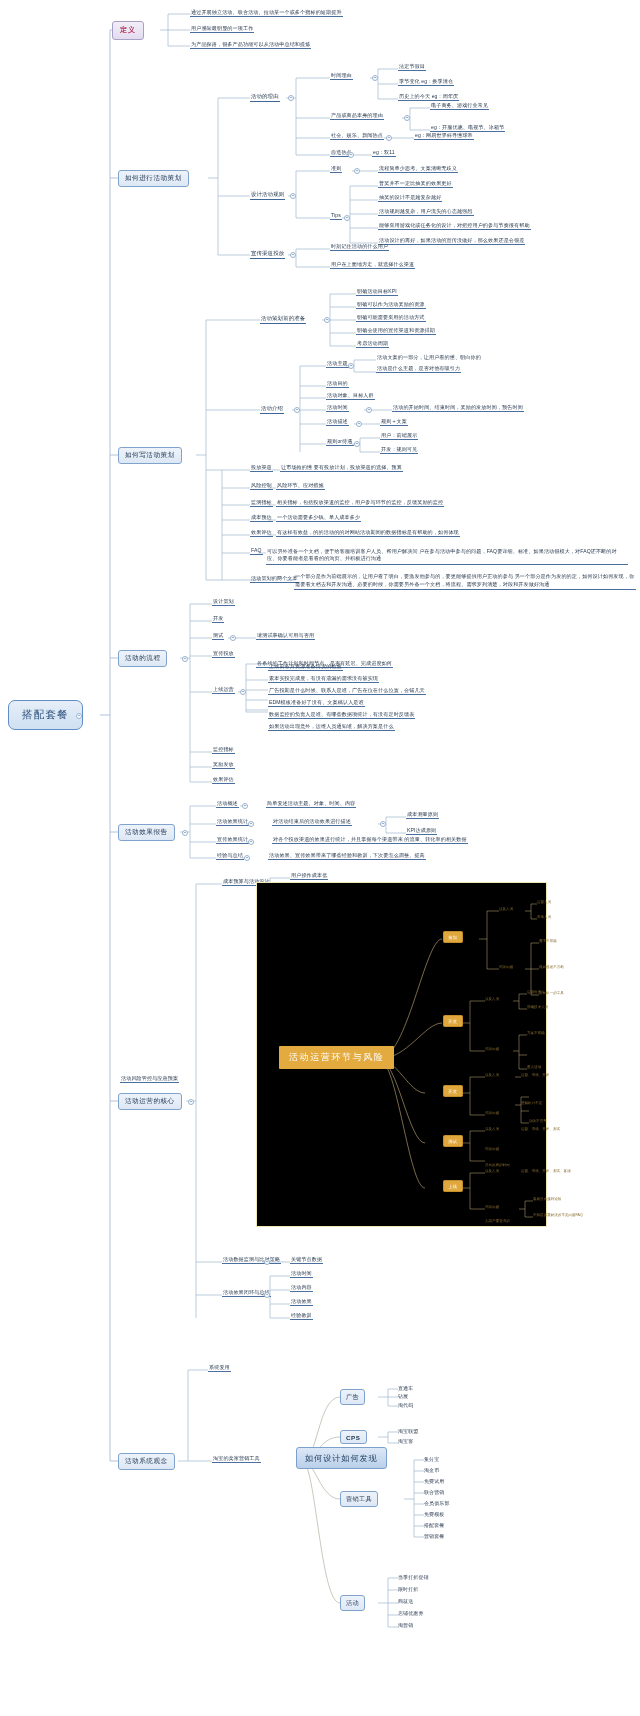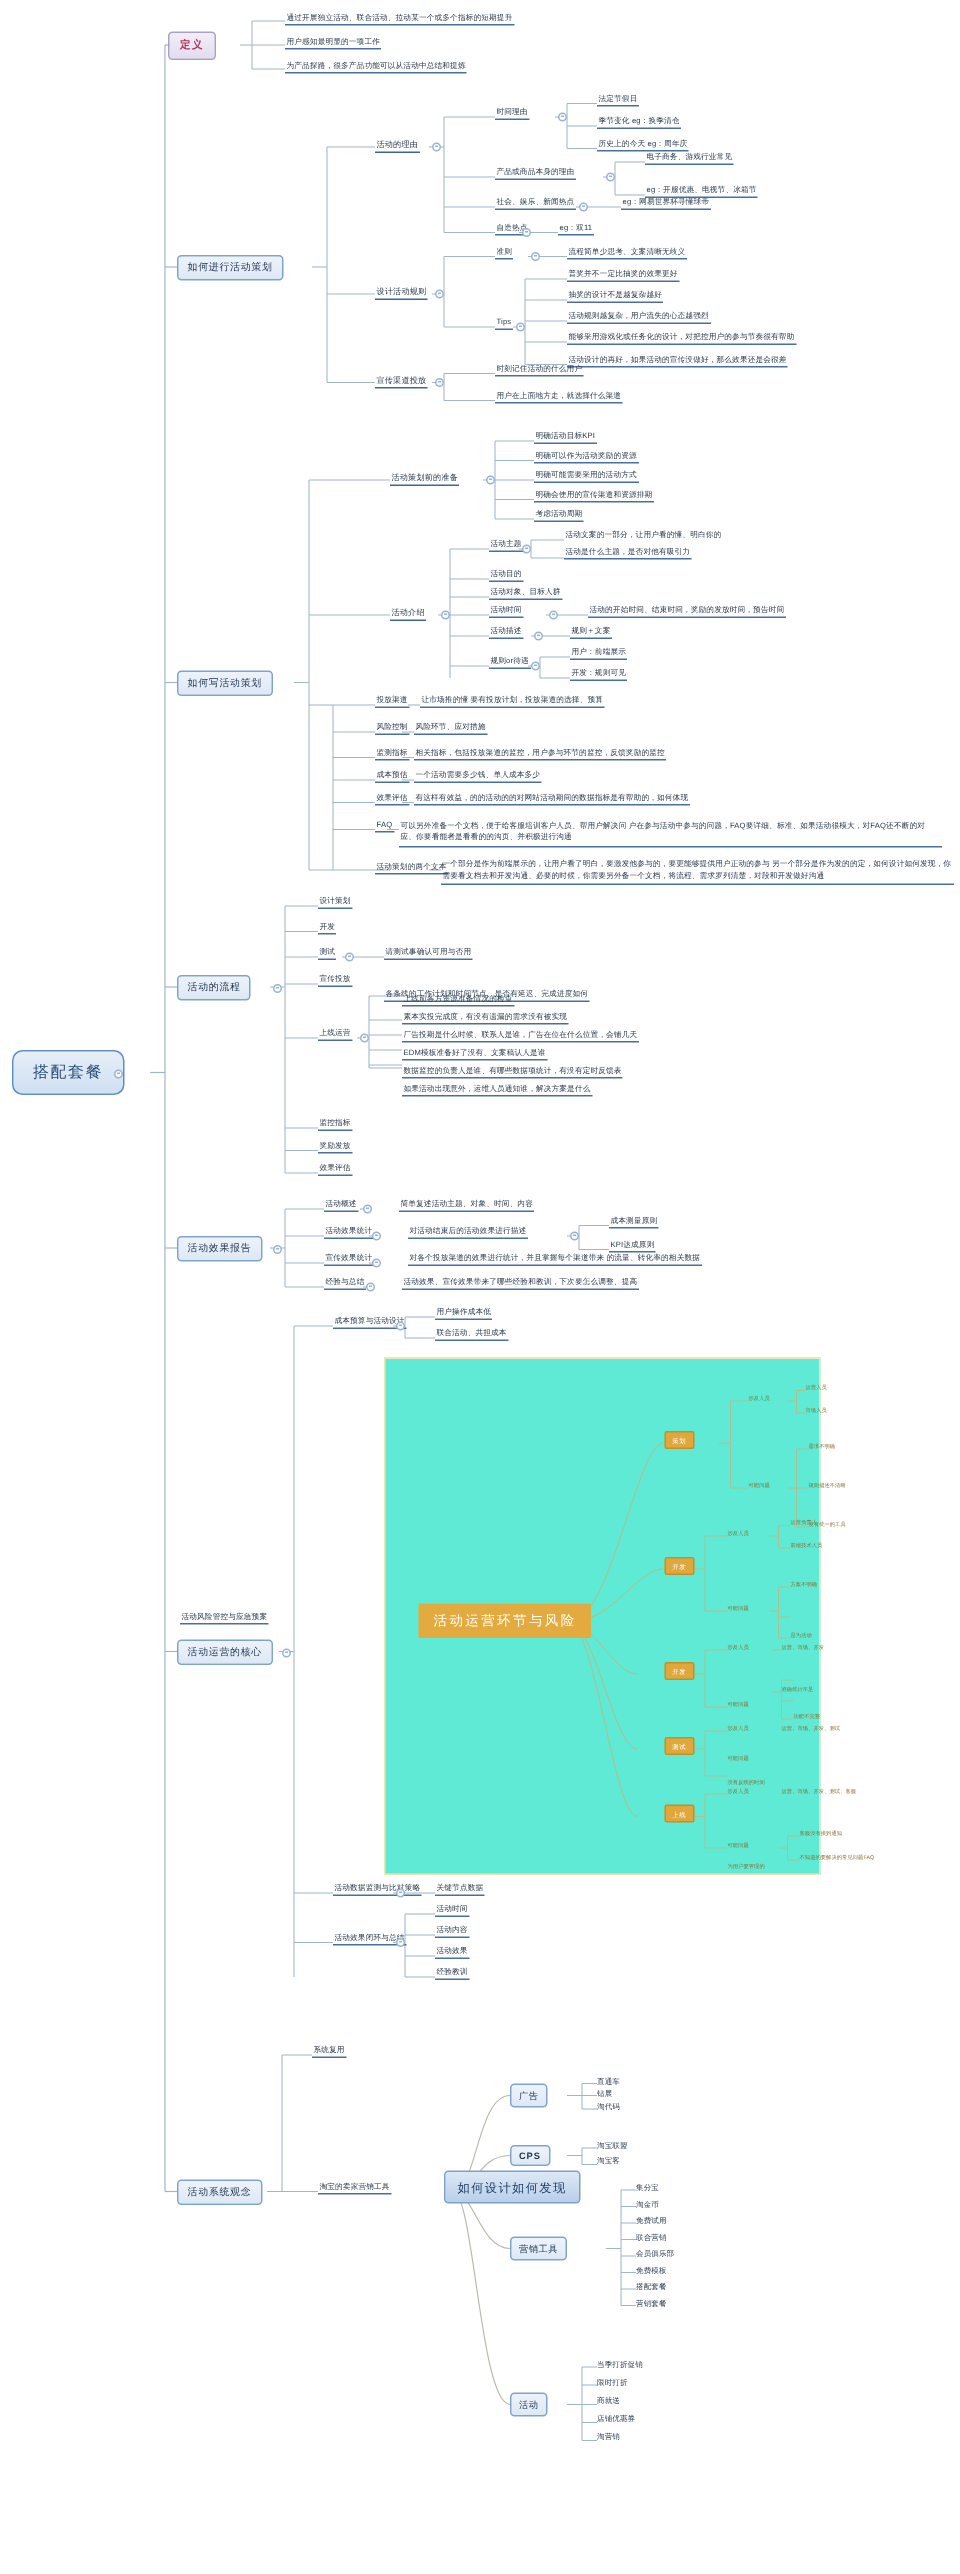--- a/index.html
+++ b/index.html
@@ -57,22 +57,22 @@
     position:absolute;width:4px;height:4px;border-radius:50%;
     border:0.7px solid #9ab3cf;background:#fbfcfe;
   }
   .dot::after{
     content:"";position:absolute;left:0.8px;top:1.35px;width:2px;
     border-top:0.7px solid #9ab3cf;
   }
 
   
   #riskpanel{
-    position:absolute;left:256px;top:905px;width:289px;height:343px;
-    background:#5eead4;border:1px solid #efe7b4;
+    position:absolute;left:256px;top:882px;width:289px;height:343px;
+    background:#000000;border:1px solid #efe7b4;
   }
   #riskpanel .rleaf{
     position:absolute;white-space:nowrap;font-size:3.5px;color:#8a6f33;
     letter-spacing:0.05px;line-height:1;
   }
   #riskpanel .rstage{
     position:absolute;white-space:nowrap;font-size:4.2px;color:#ffffff;
     background:#e0a83c;border:0.8px solid #c28f28;border-radius:1.5px;
     padding:2.6px 4.2px;letter-spacing:0.4px;
   }

